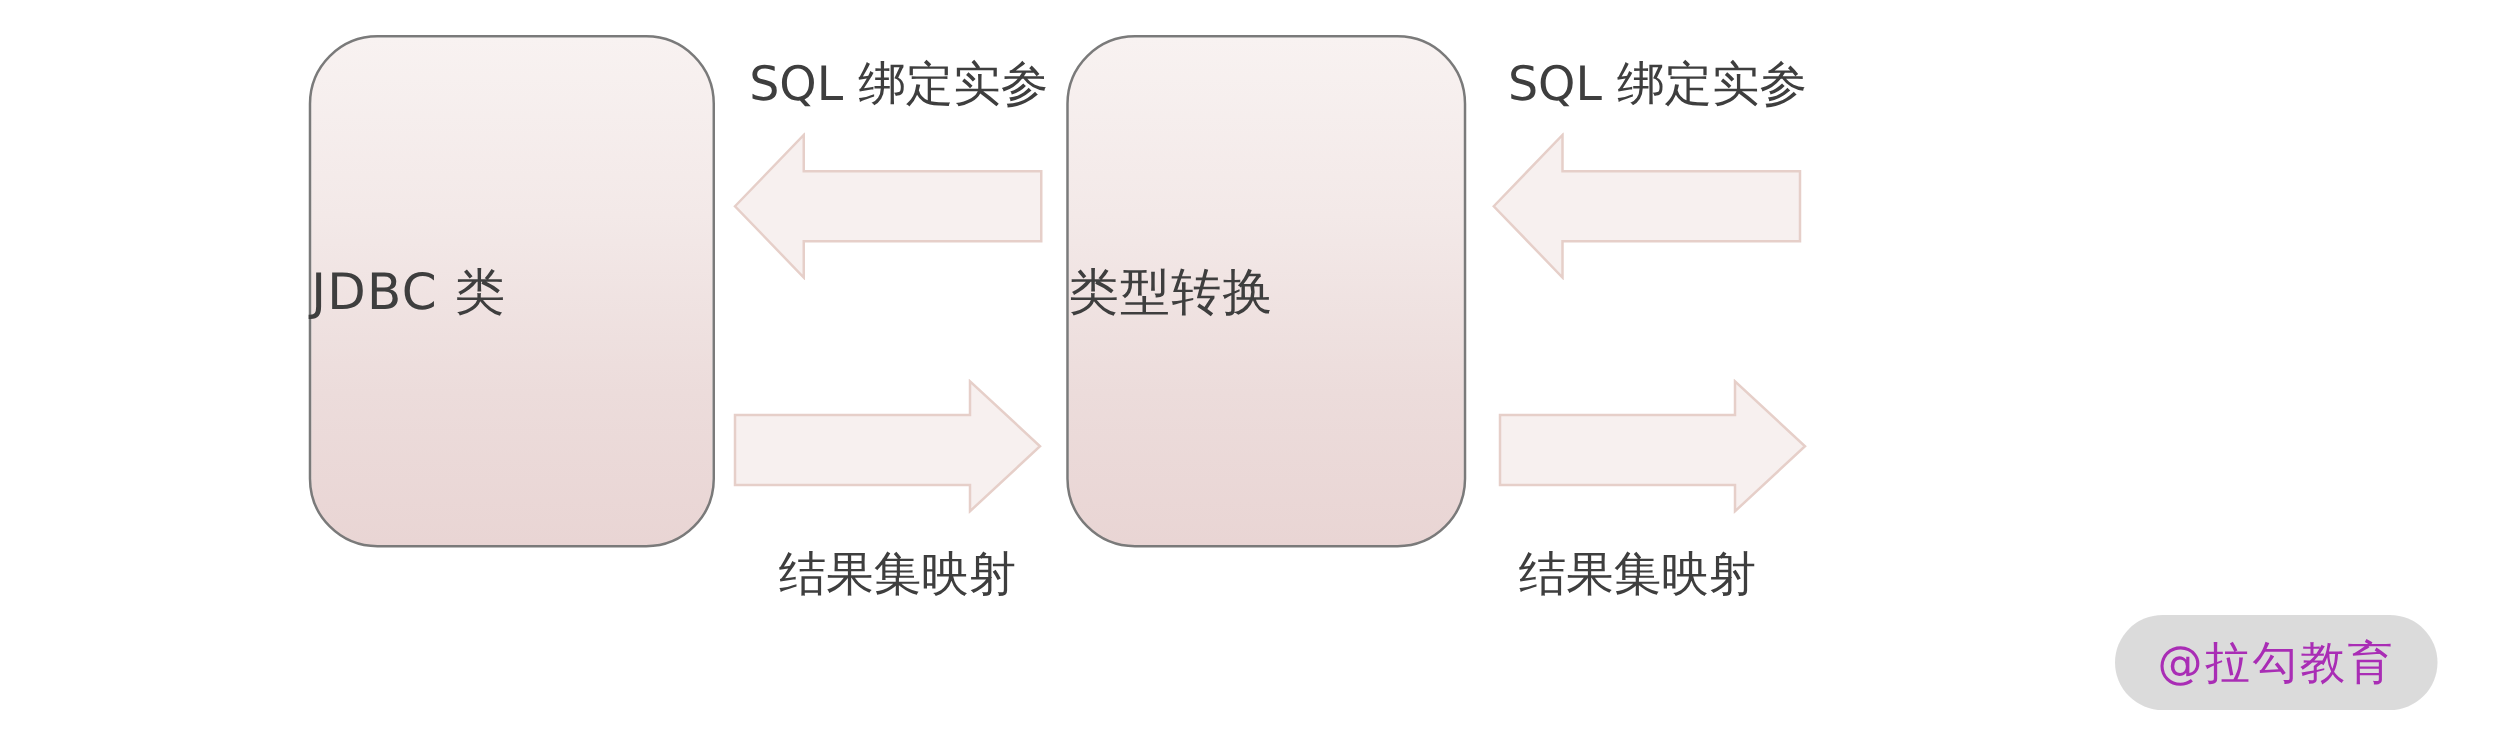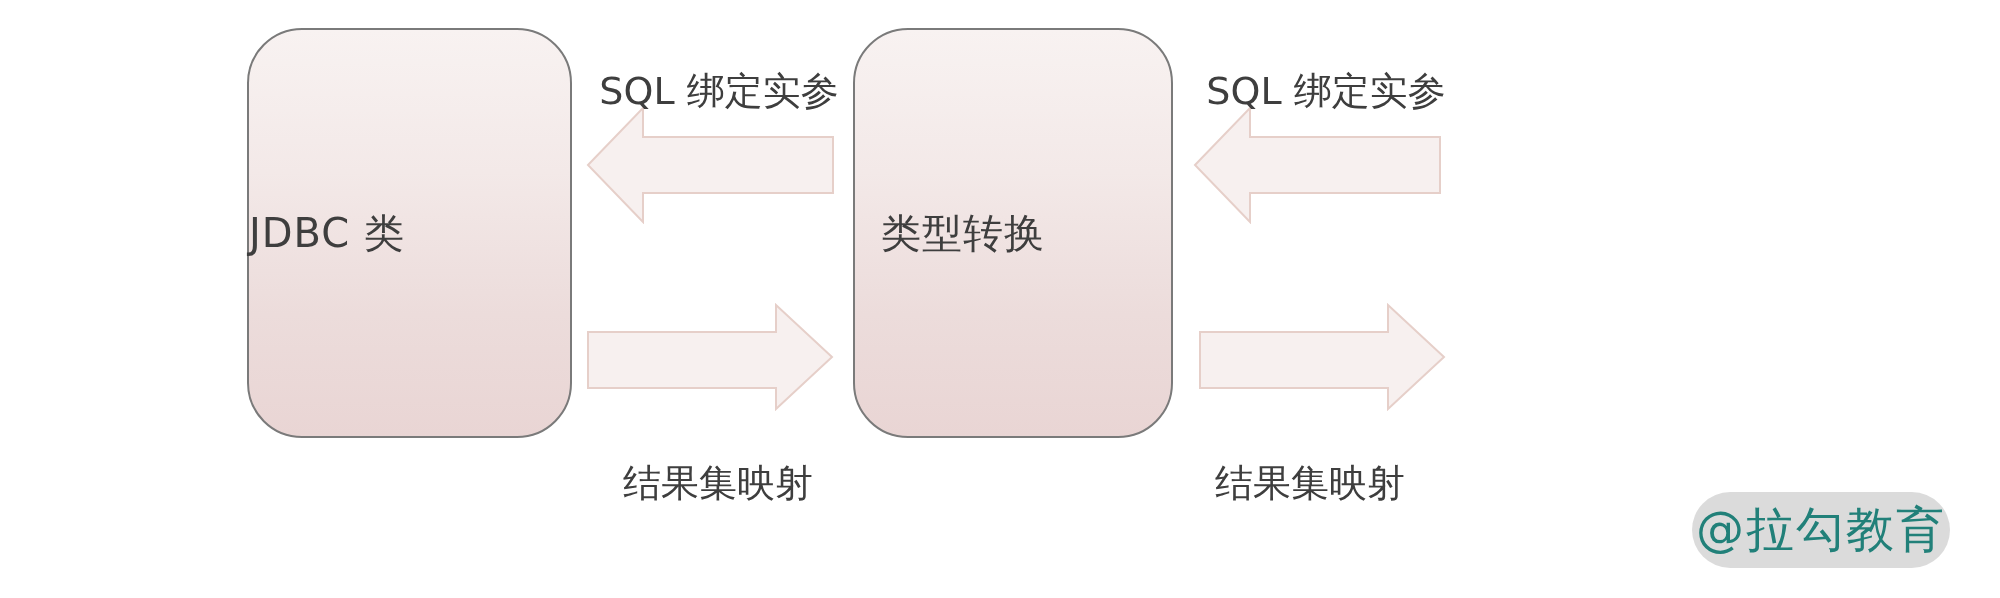--- a/index.html
+++ b/index.html
@@ -24,21 +24,21 @@
     border-radius: 55px;
     background: linear-gradient(180deg, #f8f2f1 0%, #f3e9e8 35%, #ecdcdb 70%, #e9d5d4 100%);
     display: flex;
     align-items: center;
     justify-content: flex-start;
     font-size: 40px;
     color: #3e3e3e;
     letter-spacing: 1px;
   }
   #node-jdbc      { left: 247px;  width: 325px; }
-  #node-conv      { left: 853px;  width: 320px; padding-left: 26px; }
+  #node-conv      { left: 853px;  width: 320px; }
   #node-java      { left: 1458px; width: 320px; }
 
   .flow-arrow { position: absolute; }
   .flow-arrow polygon {
     fill: #f7f0ef;
     stroke: #e6cfc9;
     stroke-width: 2;
   }
   #arrow-bind-1   { left: 586px;  top: 106px; }
   #arrow-bind-2   { left: 1193px; top: 106px; }
@@ -46,41 +46,40 @@
   #arrow-result-2 { left: 1198px; top: 303px; }
 
   .flow-label {
     position: absolute;
     width: 400px;
     text-align: center;
     font-size: 38px;
     line-height: 46px;
     color: #3e3e3e;
     white-space: nowrap;
-    margin-top: 24px;
   }
   #label-bind-1   { left: 519px;  top: 44px; }
   #label-result-1 { left: 518px;  top: 436px; }
   #label-bind-2   { left: 1126px; top: 44px; }
   #label-result-2 { left: 1110px; top: 436px; }
 
   .watermark {
     position: absolute;
     left: 1692px;
     top: 492px;
     width: 258px;
     height: 76px;
     border-radius: 38px;
     background: #d9d9d9;
     opacity: 0.92;
     display: flex;
     align-items: center;
     justify-content: center;
-    font-size: 48px;
-    color: #0f766e;
+    font-size: 36px;
+    color: #a21caf;
     letter-spacing: 2px;
   }
 </style>
 </head>
 <body>
 
 <div class="canvas">
 
   <div class="node" id="node-jdbc">
     <span>JDBC 类</span>

